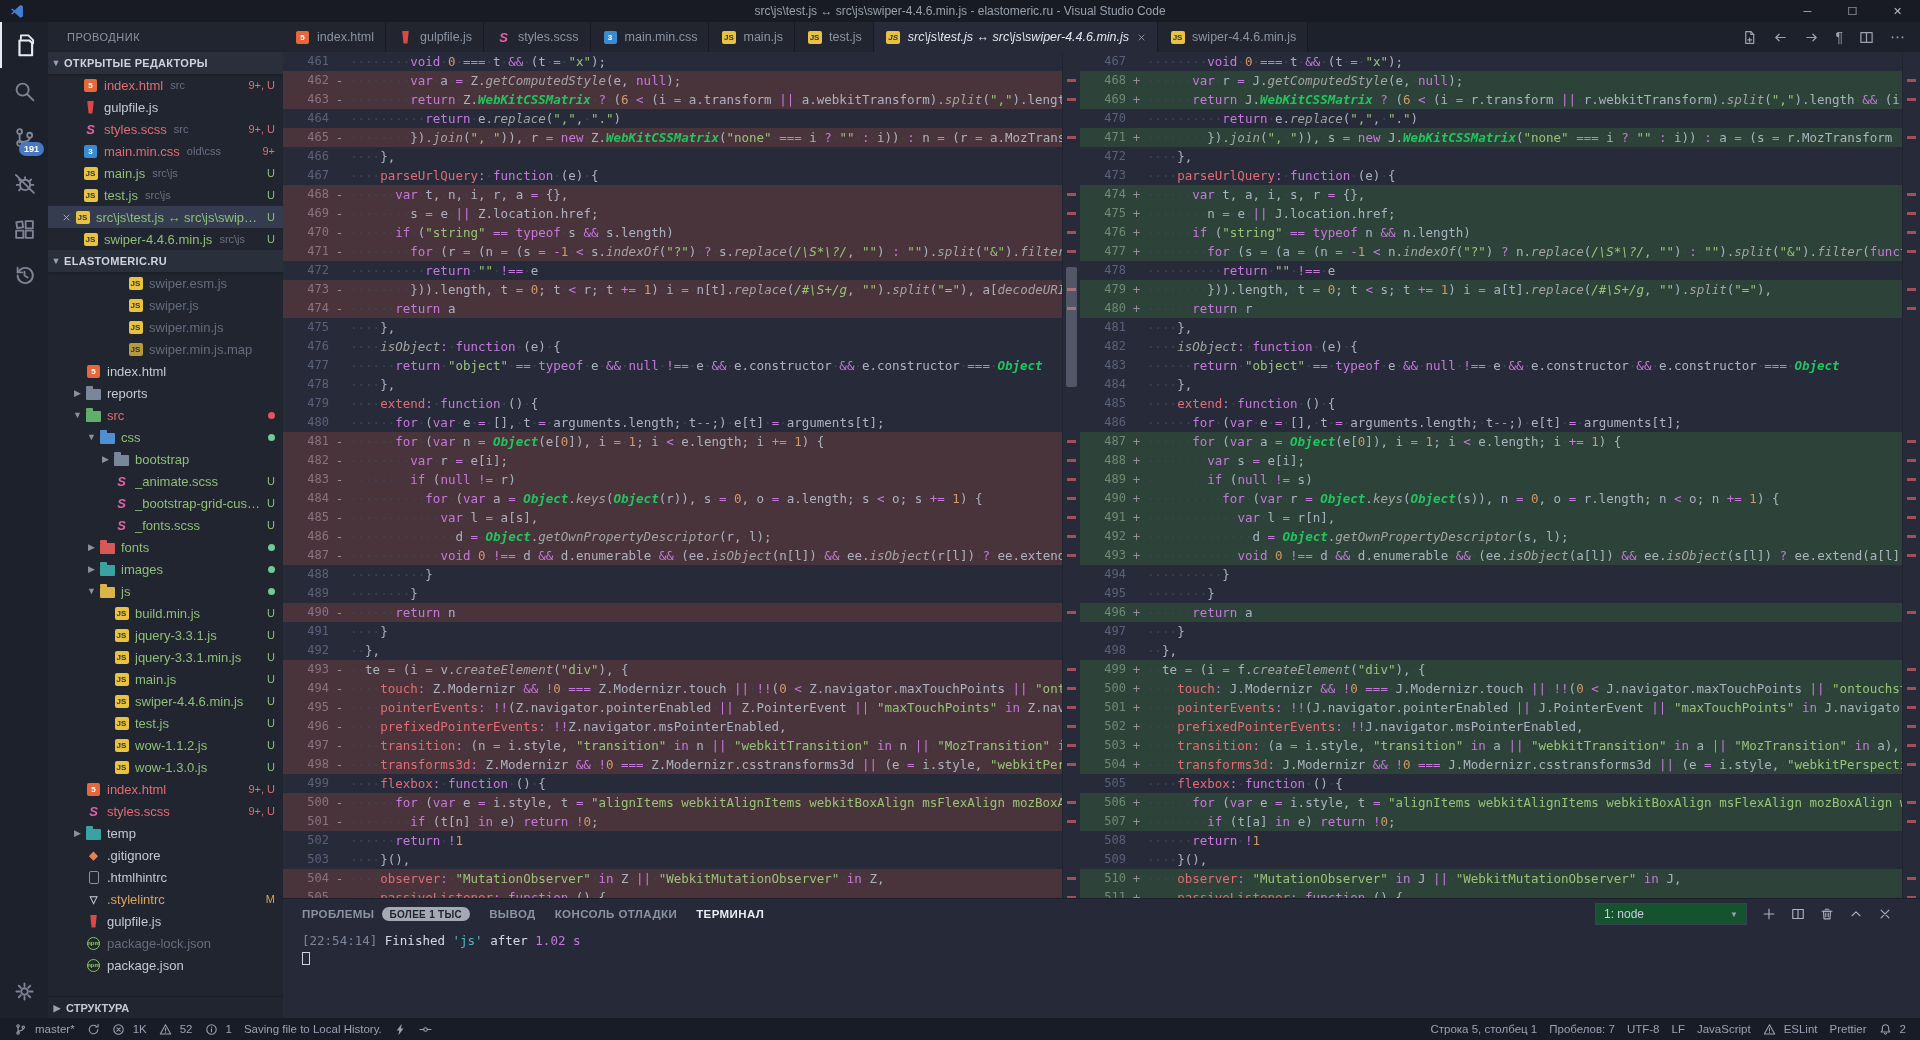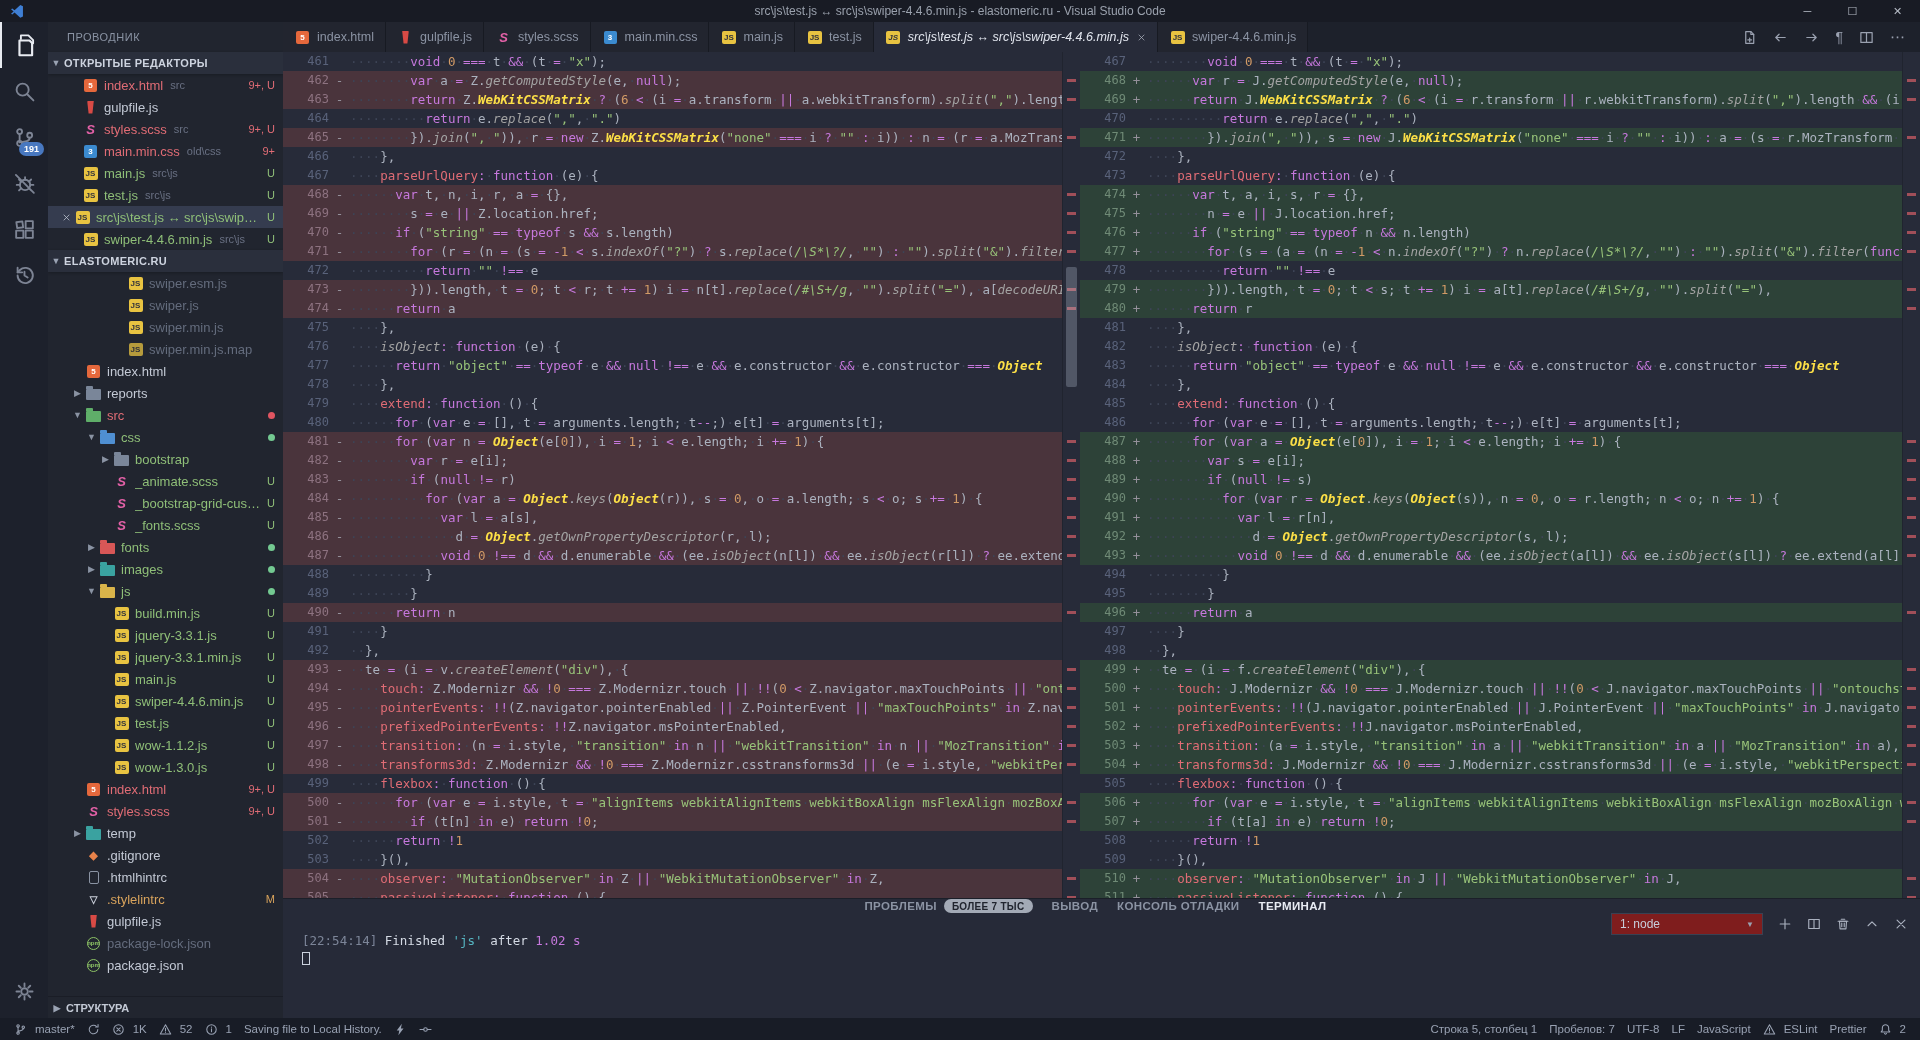--- a/index.html
+++ b/index.html
@@ -93,34 +93,34 @@
   .cl .mk { width:21px; flex-shrink:0; text-align:center; color:#94909a; }
   .cl .code { flex:1; overflow:hidden; }
   .cl.rem { background:#4a343c; }
   .cl.rem .ln { color:#8d7280; }
   .cl.add { background:#2d4238; }
   .cl.add .ln { color:#6f8a76; }
 
   .tk-kw { color:#c678dd; } .tk-op { color:#c678dd; }
   .tk-str { color:#98c379; } .tk-rex { color:#98c379; font-style:italic; }
   .tk-num { color:#d19a66; } .tk-prop { color:#e06c75; }
-  .tk-cls { color:#fde047; font-style:italic; font-weight:bold; }
+  .tk-cls { color:#22c55e; font-style:italic; font-weight:bold; }
   .tk-fn { color:#a3a3a3; font-style:italic; }
   .tk-id, .tk-pun { color:#abb2bf; }
   .w { color:#3d4456; }
 
   
   .panel { height:120px; background:#262a38; border-top:1px solid #1b1f29; display:flex; flex-direction:column; flex-shrink:0; }
-  .panel-head { height:30px; display:flex; align-items:center; padding:0 12px 0 19px; font-size:11.5px; color:#8b93a3; flex-shrink:0;flex-direction:column; }
+  .panel-head { height:30px; display:flex; align-items:center; padding:0 28px 0 19px; font-size:11.5px; color:#8b93a3; flex-shrink:0; }
   .ptab { margin-right:19px; letter-spacing:.4px; display:flex; align-items:center; gap:7px; font-weight:bold; }
   .ptab.active { color:#e8ecf3; }
   .pbadge { background:#a3aab6; color:#20242e; border-radius:9px; padding:1.5px 8px; font-size:10px; font-weight:bold; letter-spacing:.3px; }
   .panel-actions { margin-left:auto; display:flex; align-items:center; gap:15px; color:#aab1bf; }
   .panel-actions svg { width:14px; height:14px; }
-  .pselect { background:#7f1d1d; border:1px solid #3a4152; color:#c8cedb; font-size:12px; height:22px; width:152px; display:flex; align-items:center; padding:0 8px; font-weight:normal; }
+  .pselect { background:#14532d; border:1px solid #3a4152; color:#c8cedb; font-size:12px; height:22px; width:152px; display:flex; align-items:center; padding:0 8px; font-weight:normal; }
   .pselect .car { margin-left:auto; font-size:8px; color:#9aa1b0; }
   .terminal { flex:1; padding:3px 0 0 19px; font-family:"DejaVu Sans Mono",monospace; font-size:12.5px; line-height:17.5px; color:#d4dae4; overflow:hidden; }
   .t-ts { color:#7c8598; } .t-task { color:#56b6c2; } .t-dur { color:#c678dd; }
   .tcursor { display:inline-block; width:8px; height:13px; border:1px solid #ccd3df; vertical-align:-2px; }
 
   
   .statusbar { height:22px; background:#181c26; display:flex; align-items:center; color:#99a2b3; font-size:11.5px; padding:0 8px; }
   .sb-item { display:flex; align-items:center; gap:8px; padding:0 6px; height:22px; white-space:nowrap; }
   .sb-item svg { width:13px; height:13px; }
   .sb-right { margin-left:auto; display:flex; }
@@ -789,21 +789,21 @@
           <div class="mark m-red" style="top: 825px;"></div>
           <div class="mark m-red" style="top: 844px;"></div>
         </div>
     </div>
 
     <div class="panel">
       <div class="panel-head">
         <div style="display:flex" id="panel-tabs">
             <div class="ptab">
               <span>ПРОБЛЕМЫ</span>
-              <span class="pbadge">БОЛЕЕ 7 ТЫС</span>
+              <span class="pbadge">БОЛЕЕ 1 ТЫС</span>
             </div>
             <div class="ptab">
               <span>ВЫВОД</span>
             </div>
             <div class="ptab">
               <span>КОНСОЛЬ ОТЛАДКИ</span>
             </div>
             <div class="ptab active">
               <span>ТЕРМИНАЛ</span>
             </div>

